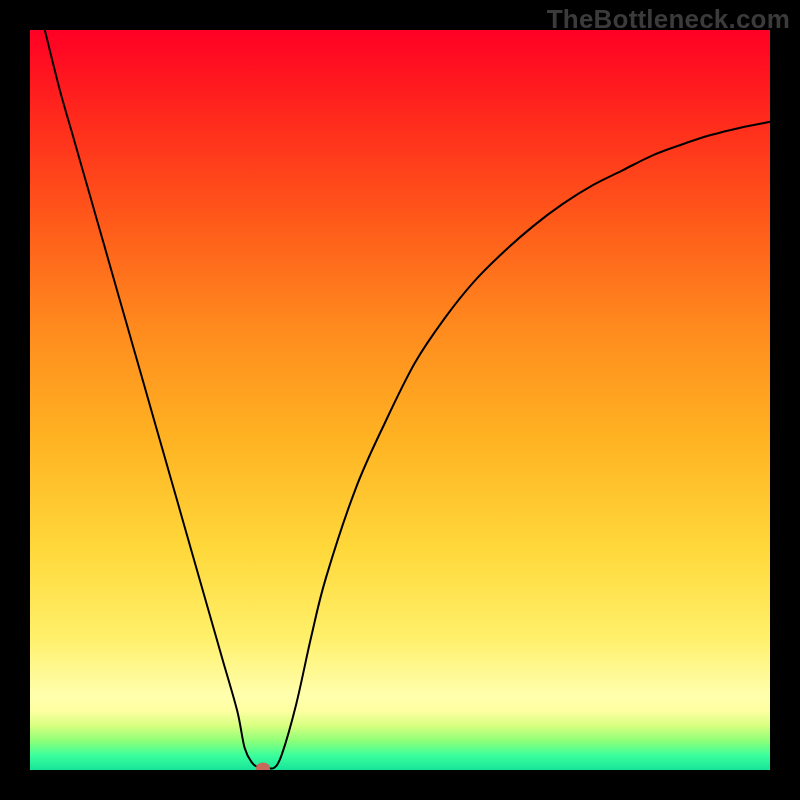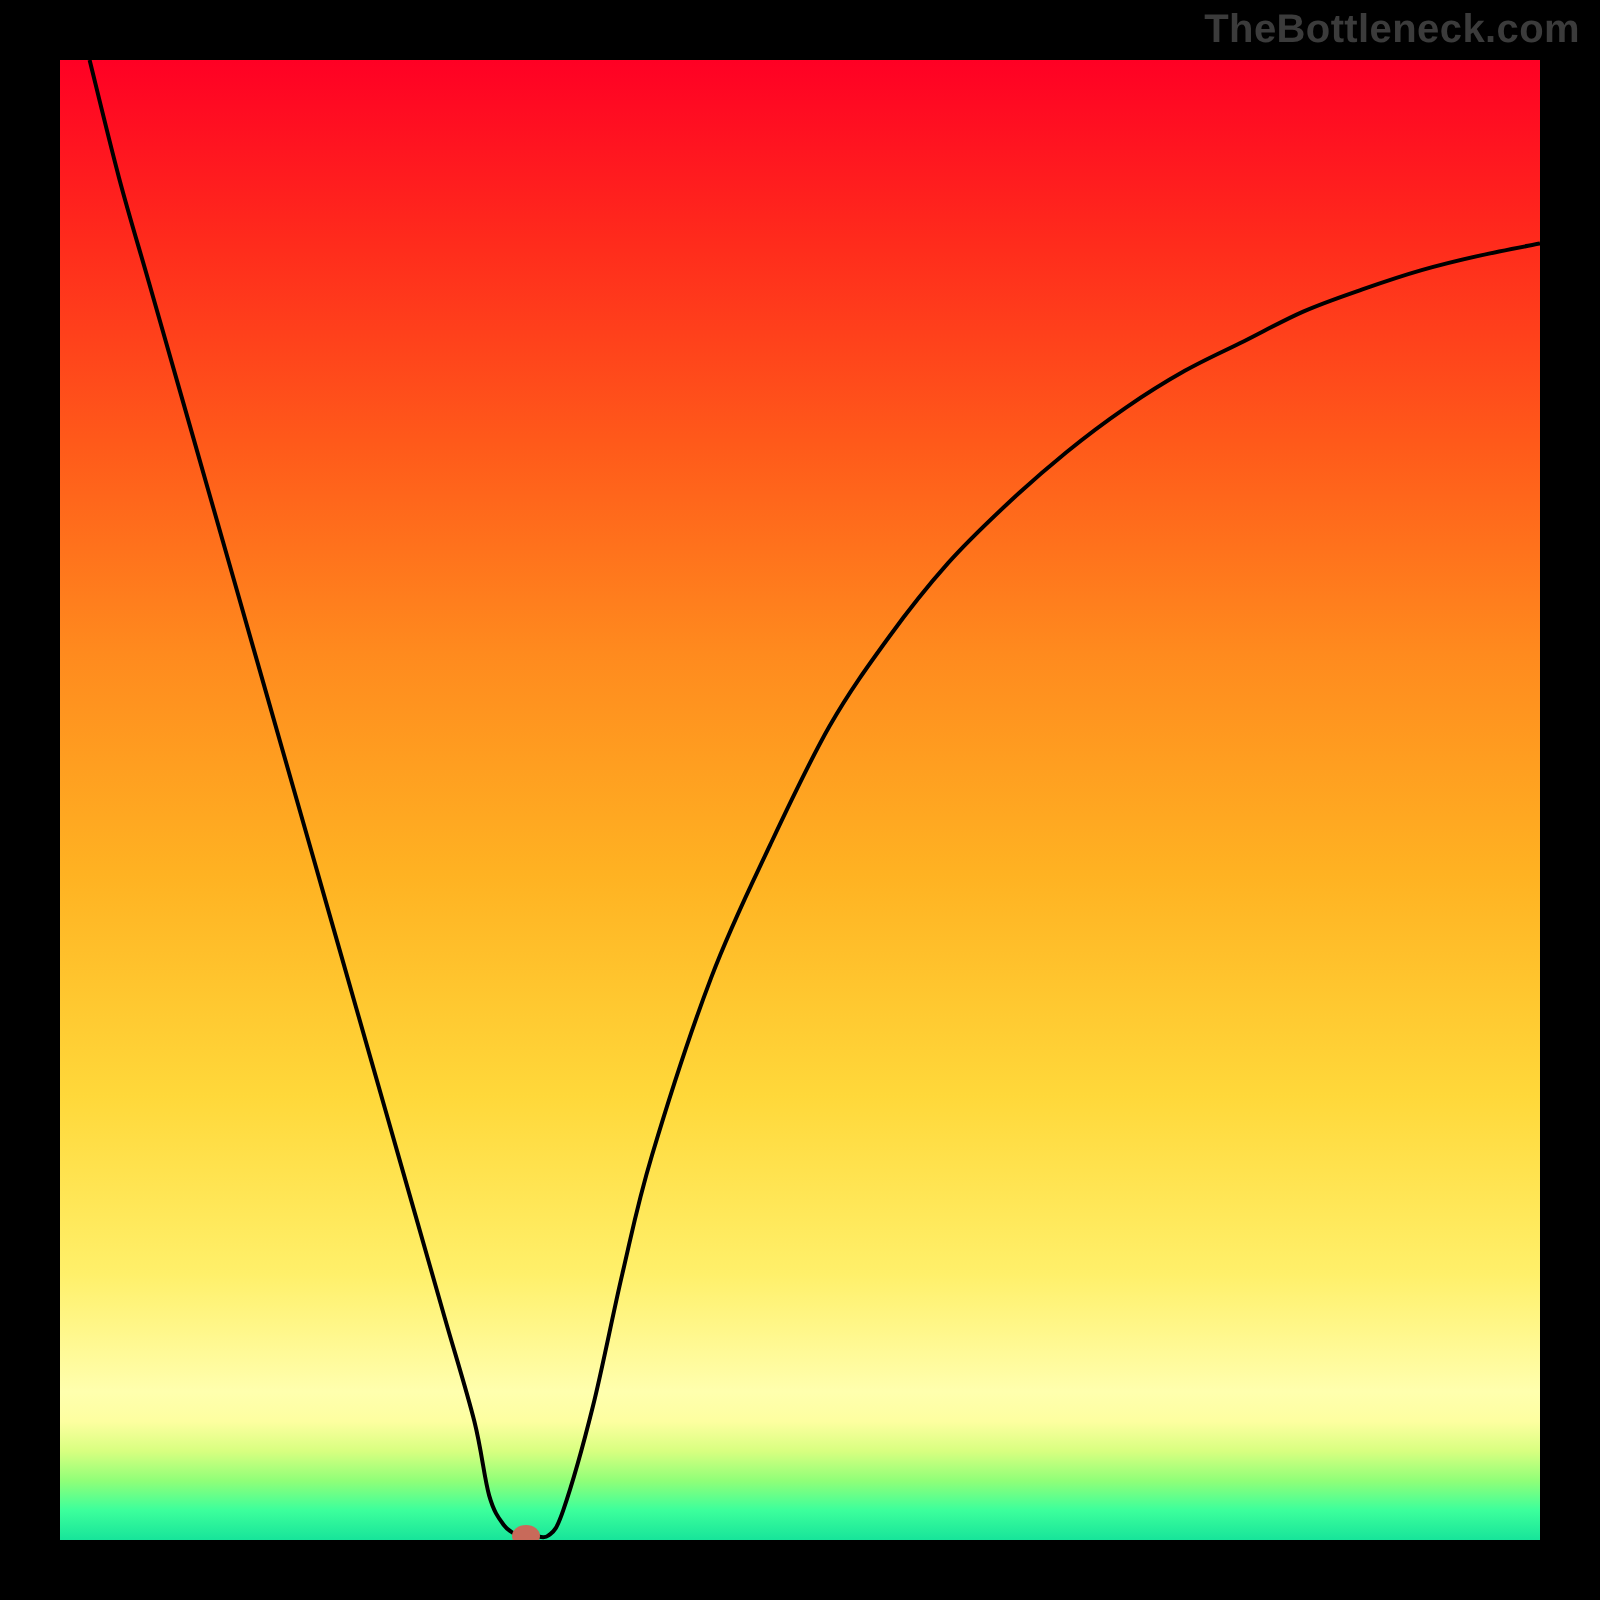--- a/index.html
+++ b/index.html
@@ -15,21 +15,21 @@
     position: relative;
     width: 800px;
     height: 800px;
     background: #000;
   }
   .watermark {
     position: absolute;
     top: 4px;
     right: 10px;
     color: #3b3b3b;
-    font-size: 20px;
+    font-size: 26px;
     font-weight: 600;
     letter-spacing: 0.2px;
     user-select: none;
   }
   .plot-area {
     position: absolute;
     left: 30px;
     top: 30px;
     width: 740px;
     height: 740px;

